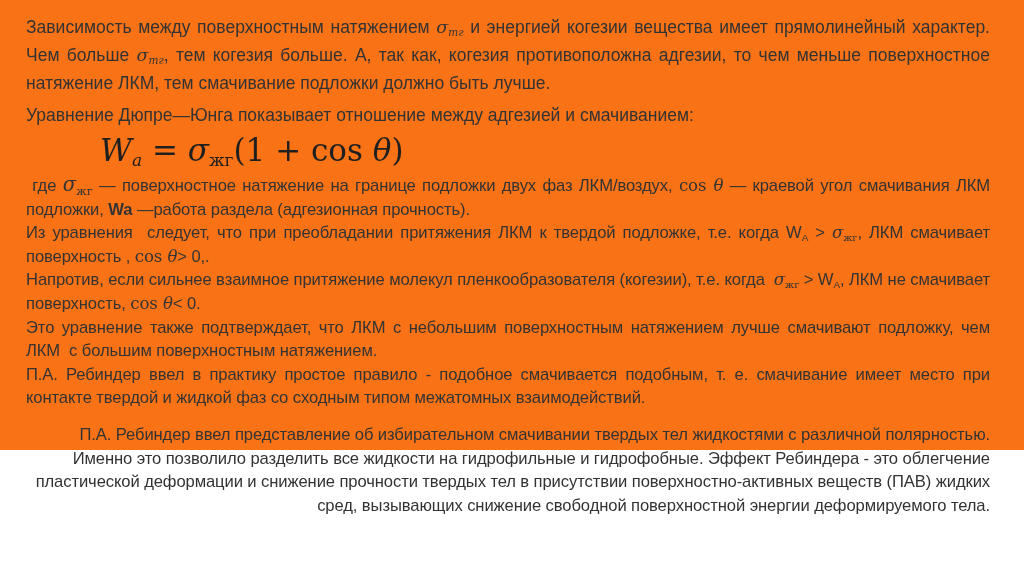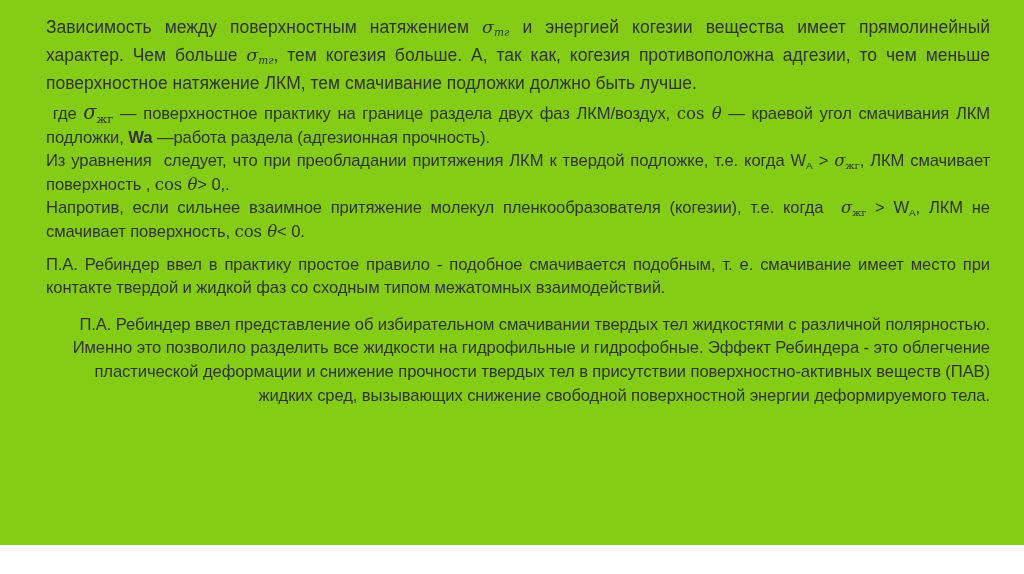--- a/index.html
+++ b/index.html
@@ -5,29 +5,29 @@
   html, body { margin: 0; padding: 0; }
   body {
     width: 1024px; height: 574px;
     background: #ffffff;
     font-family: "Liberation Sans", sans-serif;
     color: #333333;
     overflow: hidden;
   }
   .slide {
     box-sizing: border-box;
-    width: 1024px; height: 545px;
-    padding: 13px 34px 0 46px;
-    background: #84cc16;
+    width: 1024px; height: 450px;
+    padding: 13px 34px 0 26px;
+    background: #f97316;
   }
   .para { margin: 0; text-align: justify; }
   .lead  { font-size: 17.5px; line-height: 28px; }
   .narrow { font-size: 16.6px; line-height: 23.6px; letter-spacing: -0.1px; }
   .left { text-align: left; }
-  .mt-sm { margin-top: 9px; }
+  .mt-sm { }
   .mt-md { margin-top: 13px; text-align: right; }
   .mb-xs { margin-bottom: 4px; }
 
   
   .sg  { font-family: "DejaVu Serif", serif; font-style: italic; }
   .sg-lg { font-size: 1.18em; }
   .srf { font-family: "DejaVu Serif", serif; font-style: normal; }
   .th  { font-family: "DejaVu Serif", serif; font-style: italic; }
   .wa  { font-weight: bold; }
   sub  { font-size: 0.6em; line-height: 0; vertical-align: -0.3em; }
@@ -48,34 +48,43 @@
 </style>
 </head>
 <body>
 
 <div class="slide">
 
   <p class="para lead mb-xs">
     <span>Зависимость между поверхностным натяжением </span><span class="sg"><span>σ</span><sub class="it">тг</sub></span><span> и энергией когезии вещества имеет прямолинейный характер. Чем больше </span><span class="sg"><span>σ</span><sub class="it">тг</sub></span><span>, тем когезия больше. А, так как, когезия противоположна адгезии, то чем меньше поверхностное натяжение ЛКМ, тем смачивание подложки должно быть лучше.</span>
   </p>
 
+  <p class="para lead left">
+    <span>Уравнение Дюпре—Юнга показывает отношение между адгезией и смачиванием:</span>
+  </p>
 
+  <div class="formula">
+    <span class="f-it">W</span><sub class="f-it">a</sub><span class="f-up"> = </span><span class="f-it">σ</span><sub class="f-up">жг</sub><span class="f-up">(1 + </span><span class="f-up">cos </span><span class="f-it">θ</span><span class="f-up">)</span>
+  </div>
 
   <p class="para narrow">
-    <span>&nbsp;где </span><span class="sg sg-lg"><span>σ</span><sub class="up">жг</sub></span><span> — поверхностное практику на границе раздела двух фаз ЛКМ/воздух, </span><span class="srf">cos </span><span class="th">θ</span><span> — краевой угол смачивания ЛКМ подложки, </span><span class="wa">Wa</span><span> —работа раздела (адгезионная прочность).</span>
+    <span>&nbsp;где </span><span class="sg sg-lg"><span>σ</span><sub class="up">жг</sub></span><span> — поверхностное натяжение на границе подложки двух фаз ЛКМ/воздух, </span><span class="srf">cos </span><span class="th">θ</span><span> — краевой угол смачивания ЛКМ подложки, </span><span class="wa">Wa</span><span> —работа раздела (адгезионная прочность).</span>
   </p>
 
   <p class="para narrow">
     <span>Из уравнения&nbsp; следует, что при преобладании притяжения ЛКМ к твердой подложке, т.е. когда W</span><sub class="up">А</sub><span> &gt; </span><span class="sg"><span>σ</span><sub class="up">жг</sub></span><span>, ЛКМ смачивает поверхность , </span><span class="srf">cos </span><span class="th">θ</span><span>&gt; 0,.</span>
   </p>
 
   <p class="para narrow">
     <span>Напротив, если сильнее взаимное притяжение молекул пленкообразователя (когезии), т.е. когда&nbsp; </span><span class="sg"><span>σ</span><sub class="up">жг</sub></span><span> &gt; W</span><sub class="up">А</sub><span>, ЛКМ не смачивает поверхность, </span><span class="srf">cos </span><span class="th">θ</span><span>&lt; 0.</span>
   </p>
 
+  <p class="para narrow">
+    <span>Это уравнение также подтверждает, что ЛКМ с небольшим поверхностным натяжением лучше смачивают подложку, чем ЛКМ&nbsp; с большим поверхностным натяжением.</span>
+  </p>
 
   <p class="para narrow mt-sm">
     <span>П.А. Ребиндер ввел в практику простое правило - подобное смачивается подобным, т. е. смачивание имеет место при контакте твердой и жидкой фаз со сходным типом межатомных взаимодействий.</span>
   </p>
 
   <p class="para narrow left mt-md">
     <span>П.А. Ребиндер ввел представление об избирательном смачивании твердых тел жидкостями с различной полярностью. Именно это позволило разделить все жидкости на гидрофильные и гидрофобные. Эффект Ребиндера - это облегчение пластической деформации и снижение прочности твердых тел в присутствии поверхностно-активных веществ (ПАВ) жидких сред, вызывающих снижение свободной поверхностной энергии деформируемого тела.</span>
   </p>
 
 </div>

